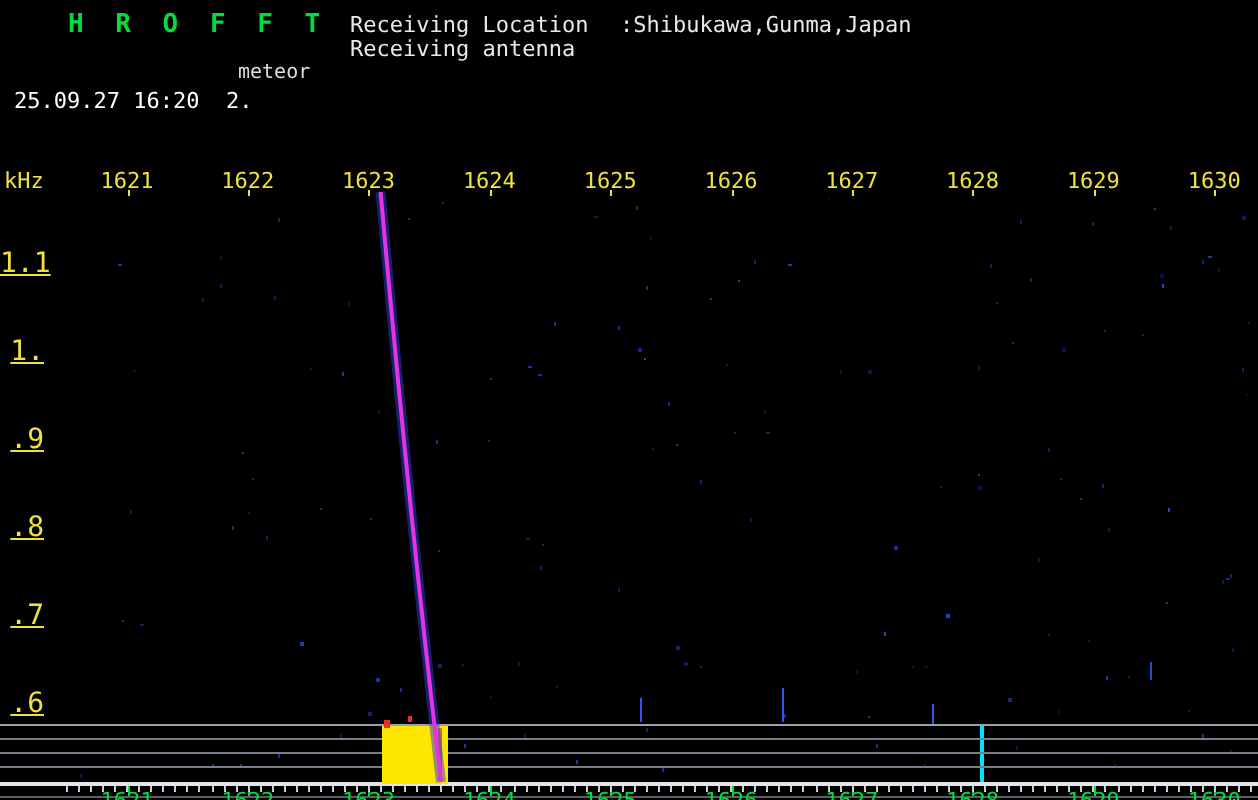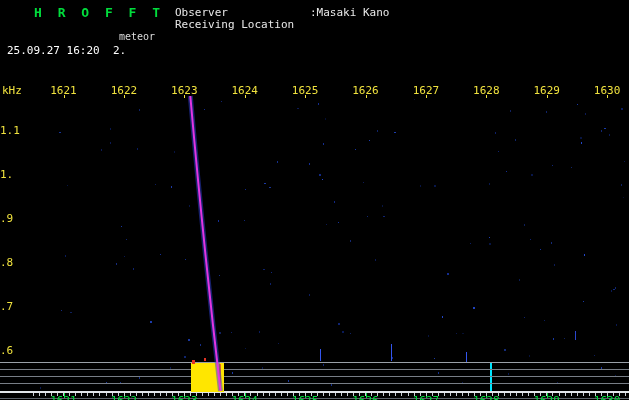--- a/index.html
+++ b/index.html
@@ -13,21 +13,21 @@
   .title{left:34px;top:5px;font-size:13px;font-weight:bold;letter-spacing:4px;color:var(--green);white-space:pre;}
   .filename{left:7px;top:26px;font-size:11px;color:#ffffff;white-space:pre;}
   .mode{left:119px;top:31px;font-size:10px;color:#dddddd;}
   .datetime{left:7px;top:44px;font-size:11px;color:#ffffff;white-space:pre;}
   .info{left:175px;top:7px;font-size:11px;line-height:12px;color:var(--white);}
   .info-row{display:flex;white-space:pre;}
   .info-label{width:135px;flex:0 0 135px;}
   .yunit{left:2px;top:84px;font-size:11px;color:var(--yellow);}
   .xlab{top:84px;width:34px;margin-left:-17px;text-align:center;font-size:11px;color:var(--yellow);}
   .xtick{top:95px;width:1px;height:3px;background:var(--yellow);}
-  .ylab{left:0;width:22px;text-align:left;font-size:11px;color:var(--yellow);}
+  .ylab{left:0;width:22px;text-align:right;font-size:14px;color:var(--yellow);text-decoration:underline;}
   .stripline{left:0;width:629px;height:1px;background:#878d96;}
   .baseline{left:0;top:391px;width:629px;height:2px;background:#e2e6ea;}
   .botline{left:0;top:398px;width:629px;height:1px;background:#5a6068;}
   .minortick{top:393px;width:1px;height:3px;background:#c9ced4;}
   .minutetick{top:393px;width:1px;height:5px;background:var(--green);}
   .blab{top:394px;width:34px;margin-left:-17px;text-align:center;font-size:11px;color:var(--green);}
   .dot{position:absolute;}
   .blob{left:191px;top:363px;width:33px;height:29px;background:var(--echo);}
   .speck{position:absolute;background:#e23324;}
   #overlay{position:absolute;left:0;top:0;pointer-events:none;}
@@ -35,24 +35,23 @@
 </head>
 <body>
 
 <div id="root" style="--green: #00dd3c; --yellow: #f0e23e; --magenta: #e235e2; --tblue: #2e3fd6; --echo: #ffe600;">
 
   <div class="abs title">H R O F F T</div>
   <div class="abs mode">meteor</div>
   <div class="abs datetime">25.09.27 16:20  2.</div>
 
   <div class="abs info" id="info-rows">
-      <div class="info-row"><div class="info-label">Observer</div><div class="info-value">:Masaki Kano</div></div>
-      <div class="info-row"><div class="info-label">Receiving Location</div></div>
+      <div class="info-row"><div class="info-label">Receiving Location</div><div class="info-value">:Shibukawa,Gunma,Japan</div></div>
       <div class="info-row"></div>
-      <div class="info-row"></div>
+      <div class="info-row"><div class="info-label">Receiving antenna</div></div>
     </div>
 
   <div class="abs yunit">kHz</div>
 
   <div id="x-labels">
       <div class="abs xlab" style="left: 63.5px;">1621</div>
       <div class="abs xtick" style="left: 63.5px;"></div>
       <div class="abs xlab" style="left: 123.9px;">1622</div>
       <div class="abs xtick" style="left: 123.9px;"></div>
       <div class="abs xlab" style="left: 184.3px;">1623</div>

